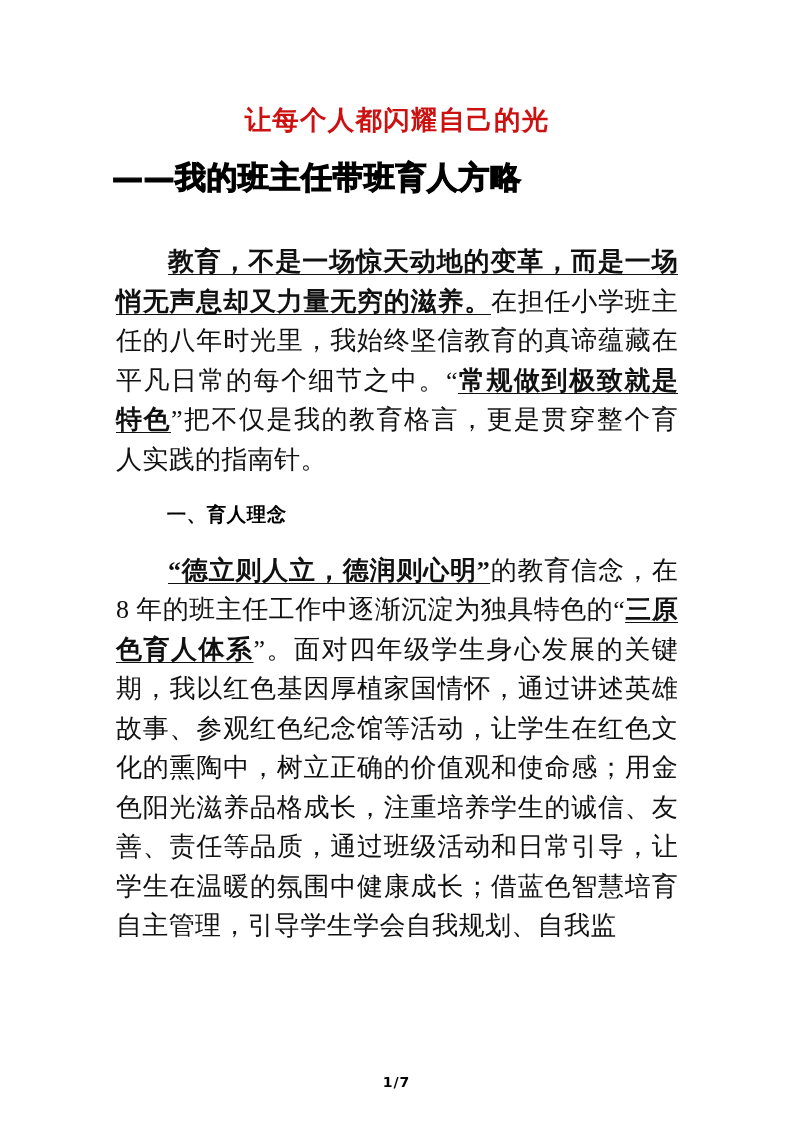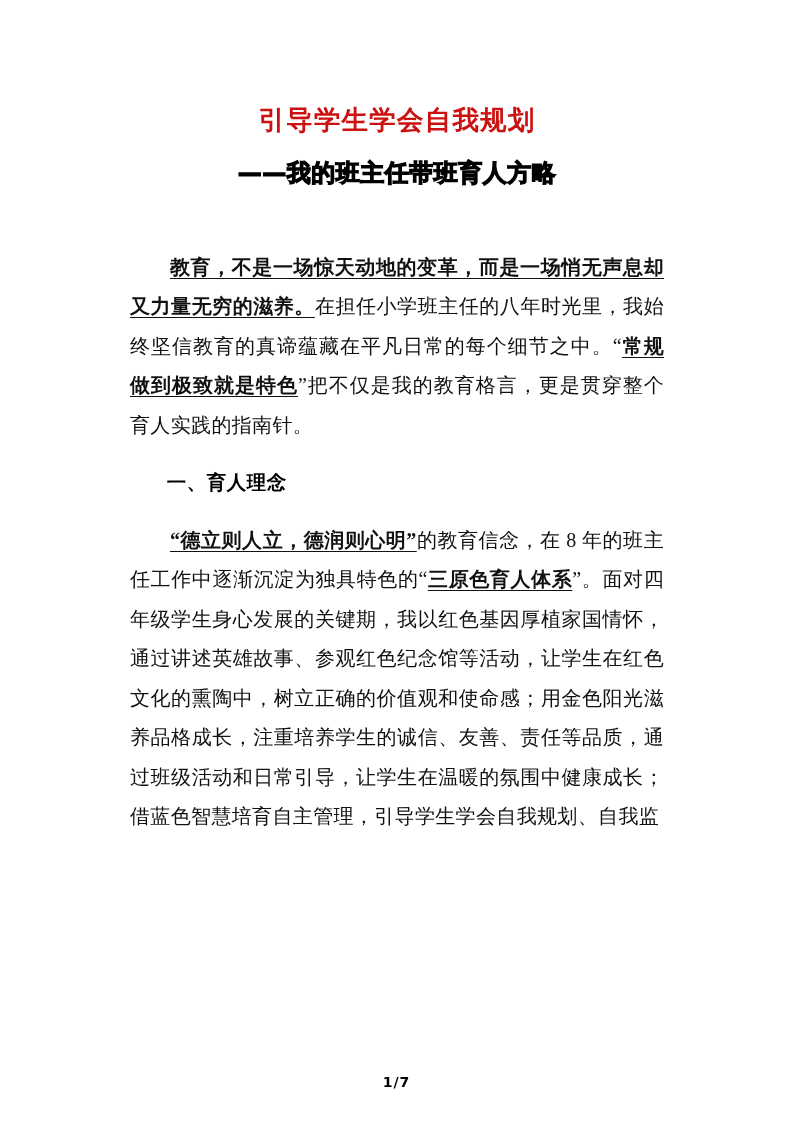--- a/index.html
+++ b/index.html
@@ -42,42 +42,41 @@
     font-size: 26.5px;
     line-height: 1.25;
     letter-spacing: 1.2px;
     color: #cc1111;
     padding-top: 104px;
   }
 
   .title-sub {
     margin: 0;
     padding: 0;
-    text-align: center;
     font-family: "DejaVu Sans", "Liberation Sans", sans-serif;
     font-weight: 700;
-    font-size: 24px;
+    font-size: 31px;
     line-height: 1.2;
     letter-spacing: 0.5px;
     color: #000000;
     padding-top: 22px;
     -webkit-text-stroke: 1.15px #000000;
     white-space: nowrap;
   }
 
   
   .body-block {
     padding-top: 42px;
   }
 
   p.para {
-    margin: 18px;
+    margin: 4px;
     padding: 0;
     font-family: "Liberation Serif", "DejaVu Serif", serif;
-    font-size: 20px;
+    font-size: 26px;
     line-height: 39.5px;
     text-align: justify;
     text-justify: inter-ideograph;
     text-indent: 2em;
     letter-spacing: 0.35px;
     color: #111111;
   }
 
   h2.section-heading {
     margin: 16px;
@@ -113,21 +112,21 @@
     color: #000000;
   }
 </style>
 </head>
 <body>
 
 <div class="page">
 
   <div class="content">
 
-    <h1 class="title-main">引导学生学会自我规划</h1>
+    <h1 class="title-main">让每个人都闪耀自己的光</h1>
 
     <h1 class="title-sub">——我的班主任带班育人方略</h1>
 
     <div class="body-block">
 
       <p class="para"><em class="hl">教育，不是一场惊天动地的变革，而是一场悄无声息却又力量无穷的滋养。</em><span>在担任小学班主任的八年时光里，我始终坚信教育的真谛蕴藏在平凡日常的每个细节之中。“</span><em class="hl">常规做到极致就是特色</em><span>”把不仅是我的教育格言，更是贯穿整个育人实践的指南针。</span></p>
 
 
       <h2 class="section-heading">一、育人理念</h2>
 

